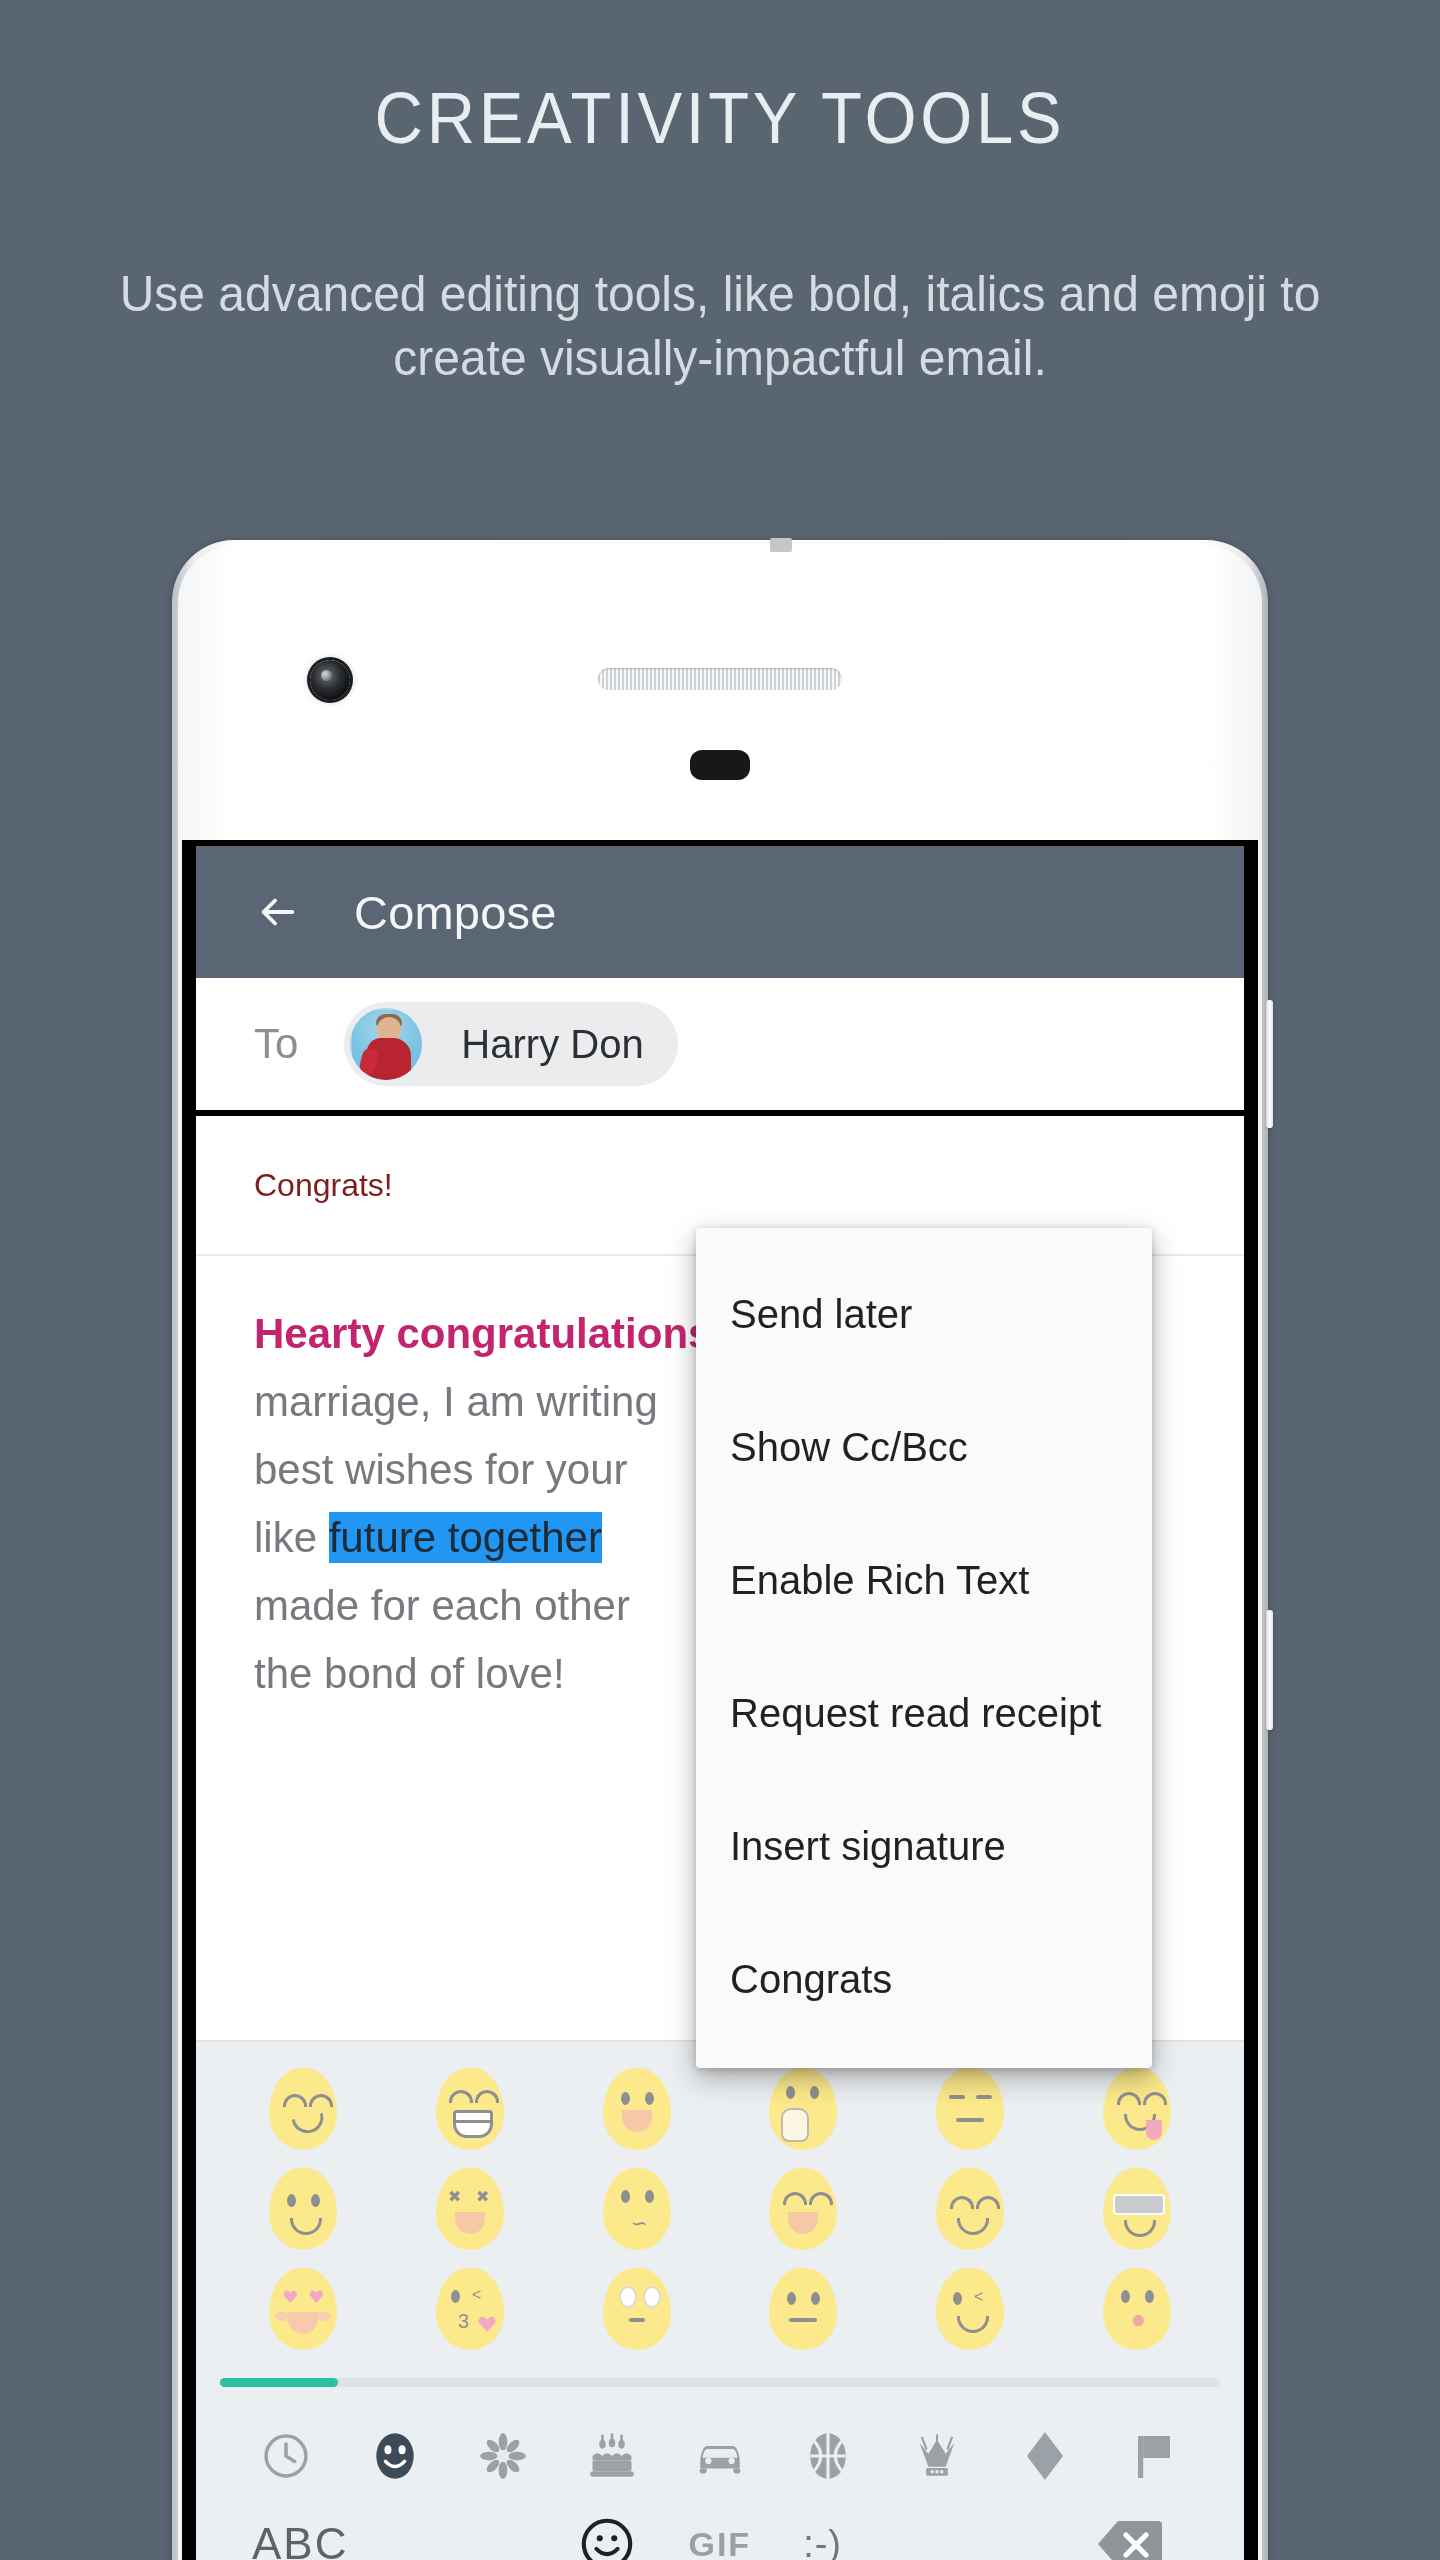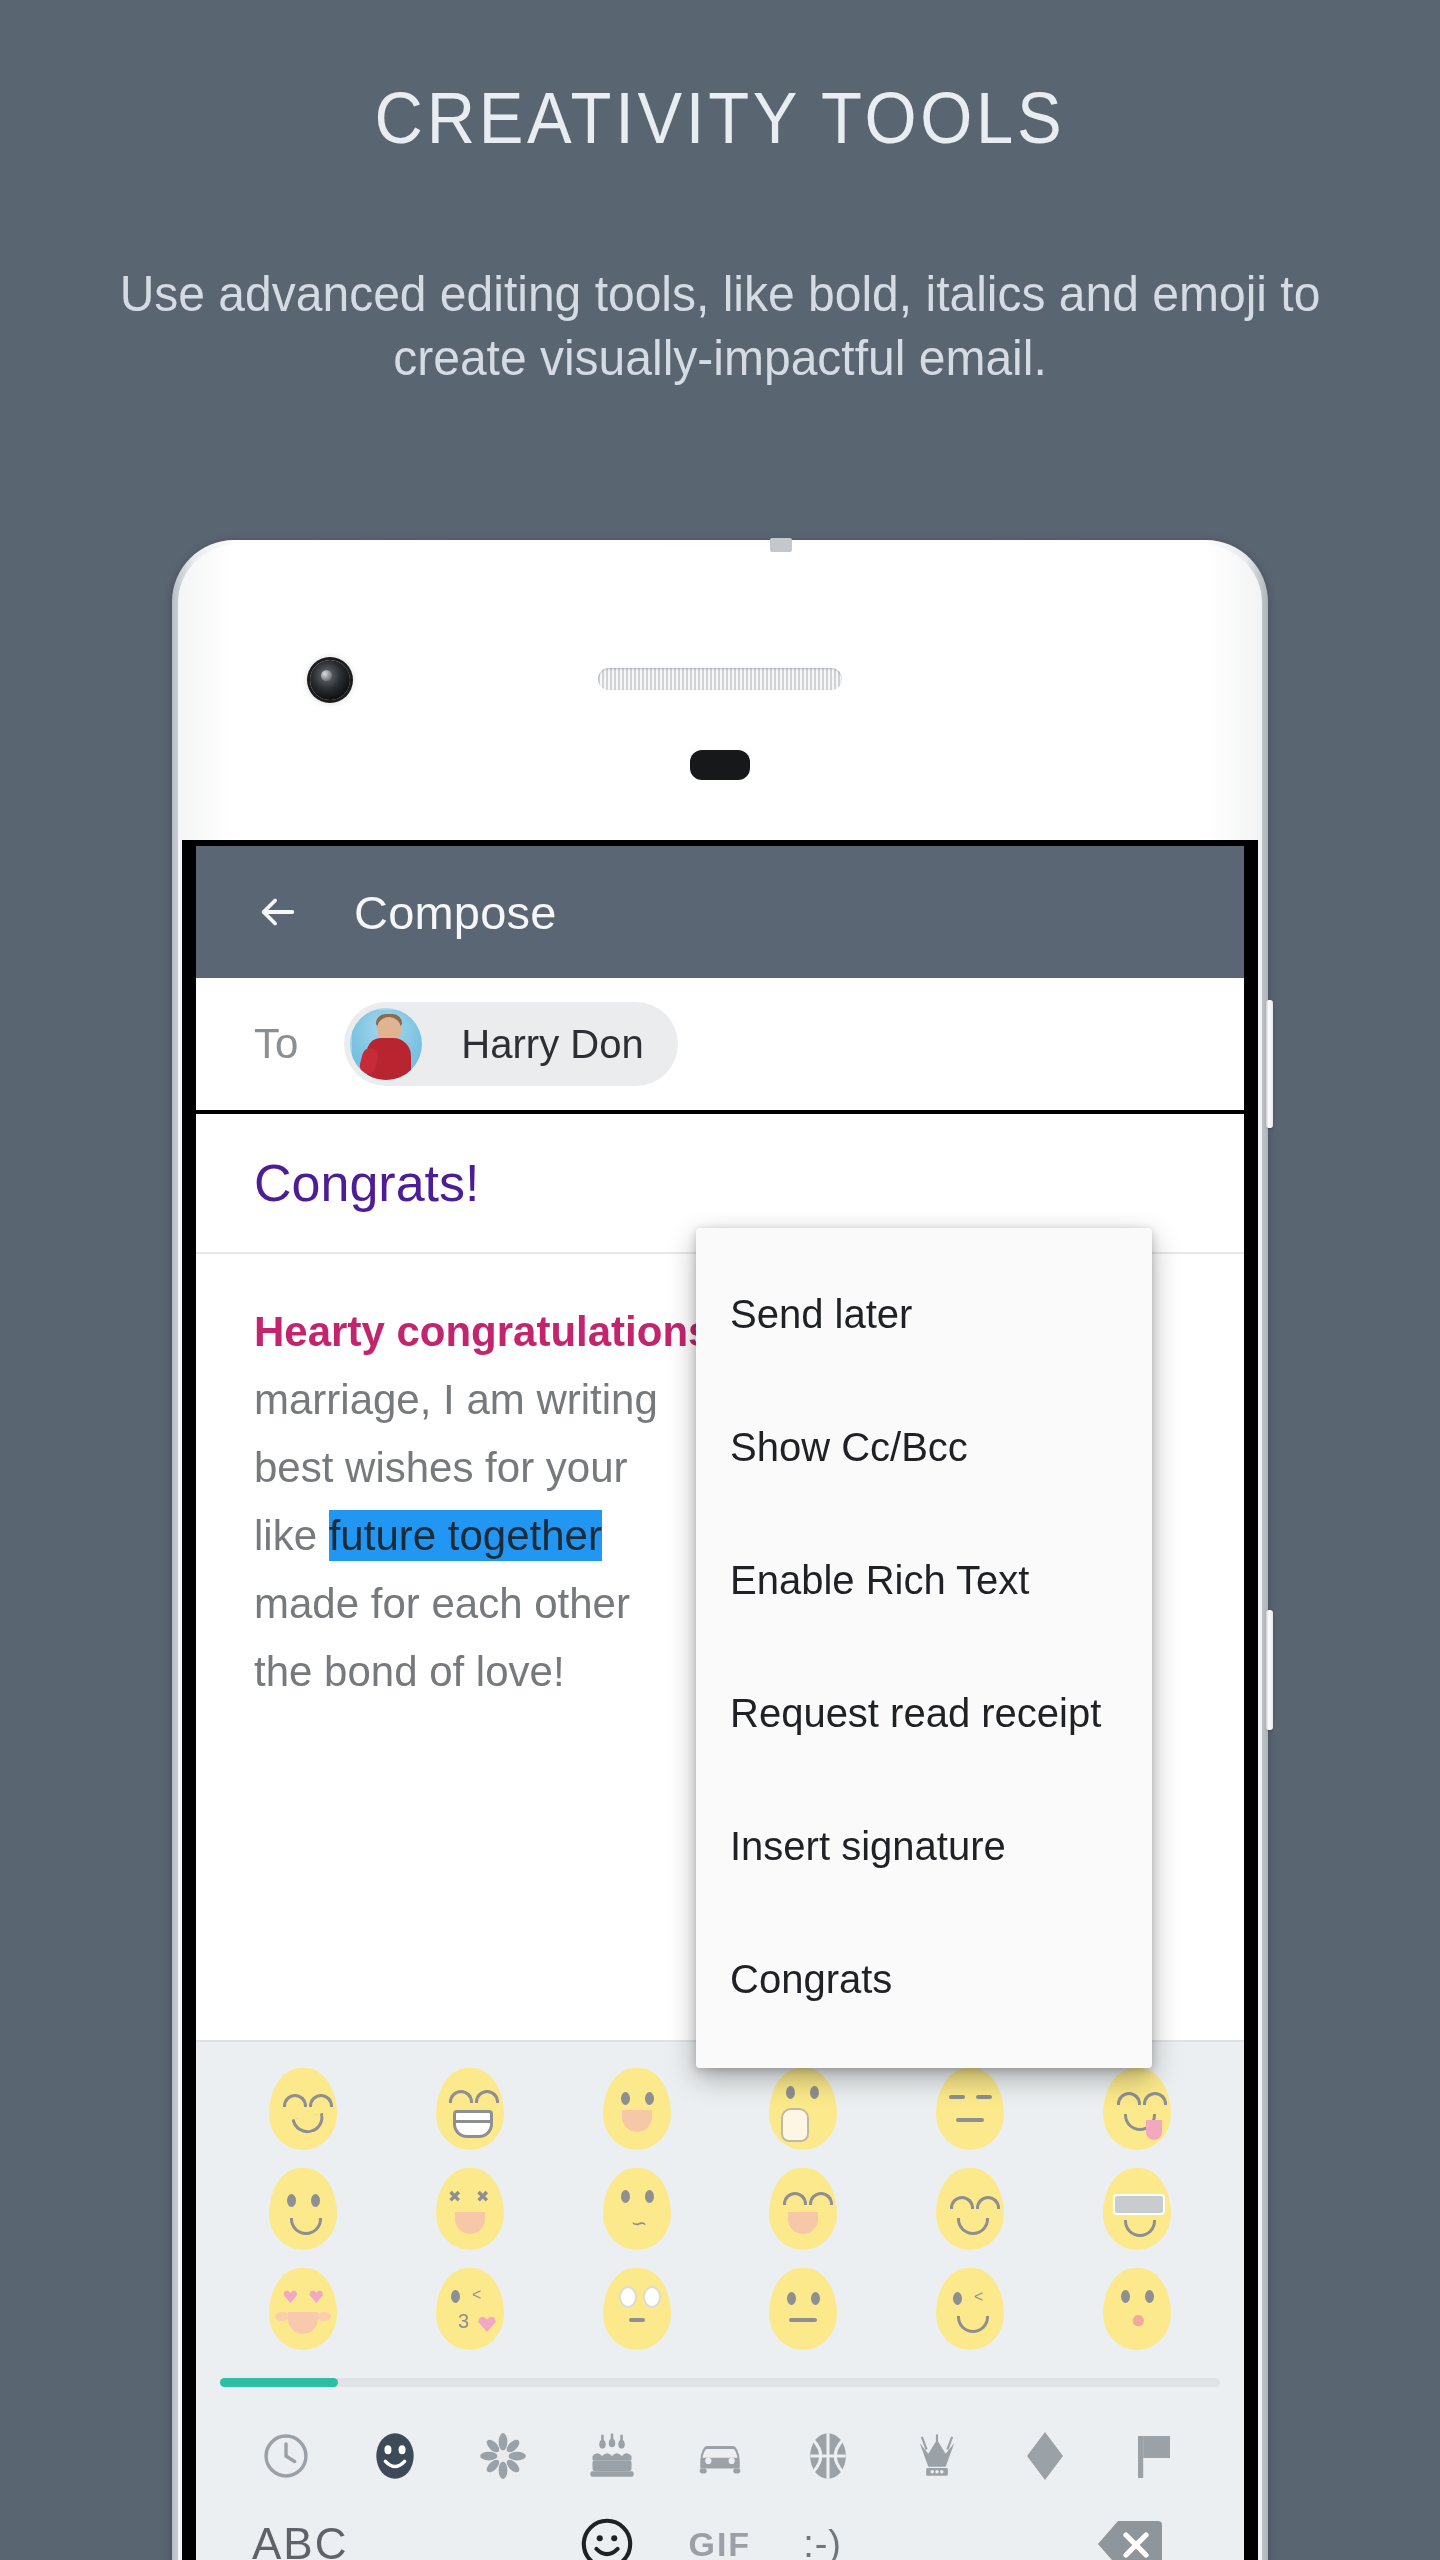--- a/index.html
+++ b/index.html
@@ -93,21 +93,21 @@
     position:relative;height:132px;background:#5a6673;
     display:flex;align-items:center;padding-left:58px;gap:54px;
     box-shadow:0 3px 7px rgba(0,0,0,.22);
   }
   .back-arrow{width:46px;height:46px;}
   .appbar-title{color:#f4f6f8;font-size:47px;font-weight:500;letter-spacing:.2px;}
 
   
   .field-to{
     position:relative;height:132px;display:flex;align-items:center;
-    padding-left:58px;gap:46px;border-bottom:4px solid #000000;background:#fff;
+    padding-left:58px;gap:46px;border-bottom:6px solid #000000;background:#fff;
   }
   .lbl-to{color:#8a8f94;font-size:42px;}
   .chip{
     display:flex;align-items:center;gap:39px;background:#ebecee;
     border-radius:50px;padding:6px 34px 6px 6px;
   }
   .chip-av{
     width:72px;height:72px;border-radius:50%;overflow:hidden;position:relative;
     background:radial-gradient(circle at 50% 30%, #a9d8ec 0%, #7cc3e2 55%, #6bb8da 100%);
   }
@@ -119,21 +119,21 @@
   .chip-av .head{position:absolute;left:27px;top:9px;width:24px;height:24px;border-radius:50% 50% 45% 45%;background:#e0b391;}
   .chip-av .hair{position:absolute;left:26px;top:6px;width:26px;height:12px;border-radius:13px 13px 4px 4px;background:#8a6b4e;}
   .chip-av .body{position:absolute;left:17px;top:30px;width:44px;height:44px;border-radius:14px 18px 0 0;background:#b8242f;}
   .chip-av .arm{position:absolute;left:11px;top:40px;width:16px;height:26px;border-radius:8px;background:#c62b37;transform:rotate(14deg);}
   .chip-name{color:#2c2f33;font-size:40px;white-space:nowrap;}
 
   .field-subject{
     position:relative;height:138px;display:flex;align-items:center;
     padding-left:58px;border-bottom:2px solid #e6e8ea;background:#fff;
   }
-  .subject-text{color:#4c1d95;font-size:52px;}
+  .subject-text{color:#7f1d1d;font-size:32px;}
 
   
   .mailbody{
     position:relative;padding:44px 0 0 58px;background:#fff;height:452px;
   }
   .bodyline{
     font-size:42px;line-height:68px;color:#76797d;white-space:nowrap;
   }
   .bodyline.h{color:#c2256e;font-weight:bold;}
   .hl{background:#2196f3;color:#1d2b36;padding:2px 0;}

